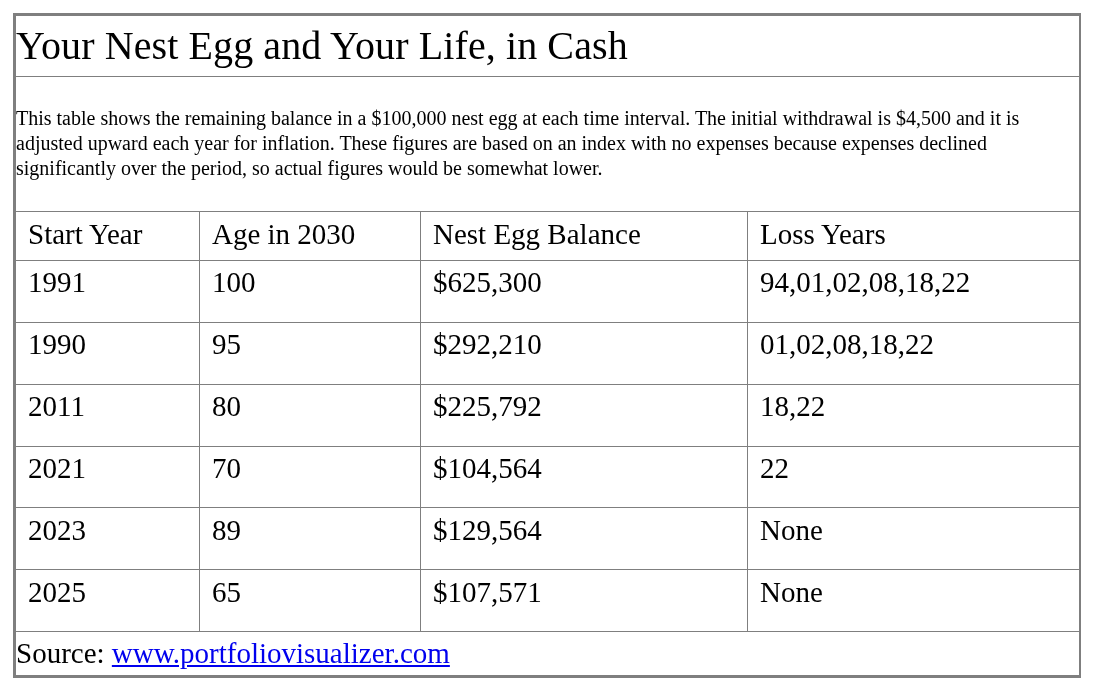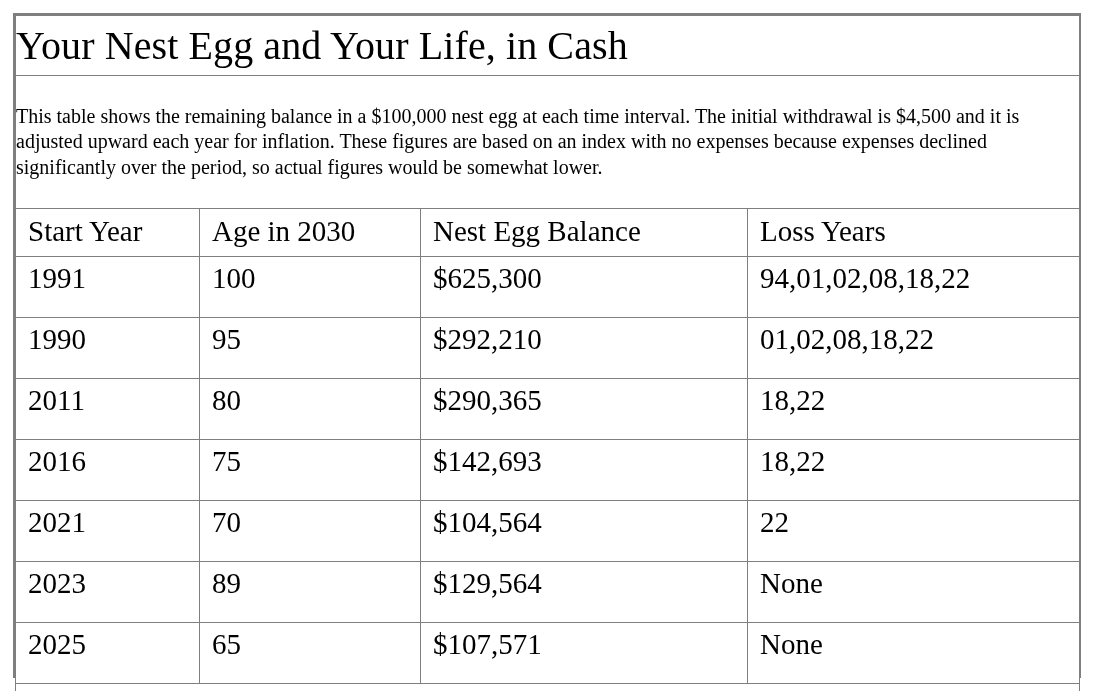--- a/index.html
+++ b/index.html
@@ -135,27 +135,21 @@
       </tr>
       <tr class="row">
         <td>1990</td>
         <td>95</td>
         <td>$292,210</td>
         <td>01,02,08,18,22</td>
       </tr>
       <tr class="row">
         <td>2011</td>
         <td>80</td>
-        <td>$290,365</td>
-        <td>18,22</td>
-      </tr>
-      <tr class="row">
-        <td>2016</td>
-        <td>75</td>
-        <td>$142,693</td>
+        <td>$225,792</td>
         <td>18,22</td>
       </tr>
       <tr class="row">
         <td>2021</td>
         <td>70</td>
         <td>$104,564</td>
         <td>22</td>
       </tr>
       <tr class="row">
         <td>2023</td>

